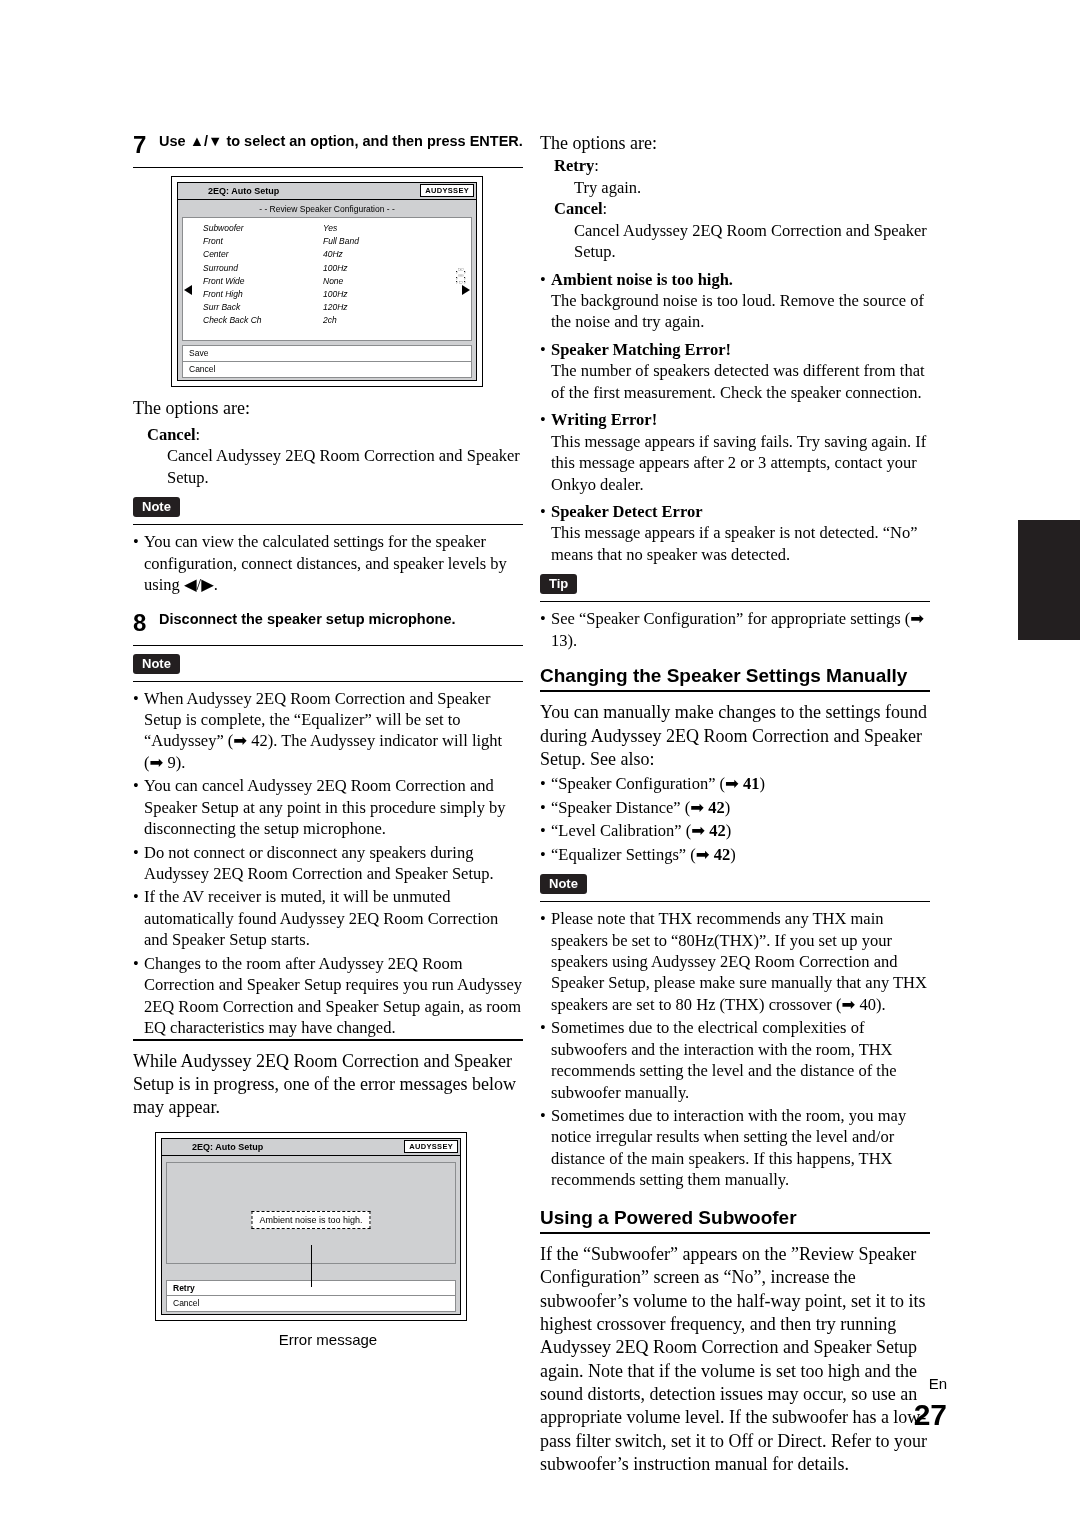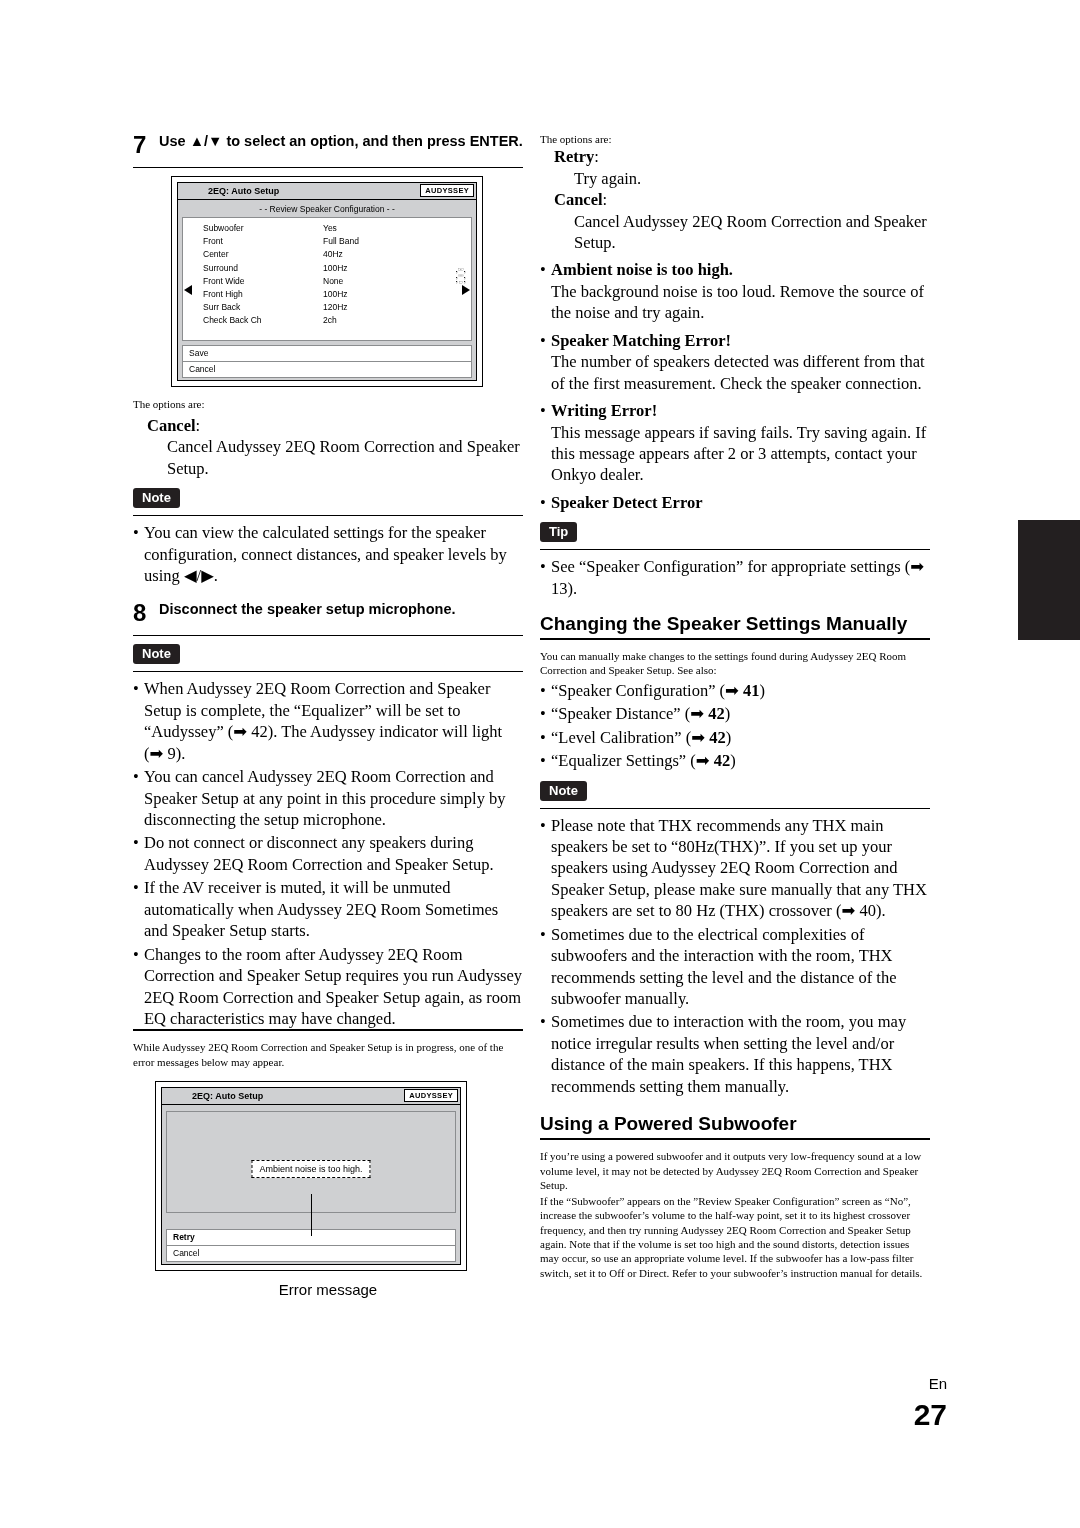--- a/index.html
+++ b/index.html
@@ -27,21 +27,21 @@
     font-family:"Liberation Sans", sans-serif;
     font-size:24px; font-weight:bold; line-height:1;
     width:26px; flex:0 0 26px; color:#000; padding-top:1px;
   }
   .step-txt {
     font-family:"Liberation Sans", sans-serif;
     font-size:14.5px; font-weight:bold; line-height:1.35;
   }
   .step-rule { border-top:1px solid #000; margin:2px 0 8px 0; }
 
-  .body-txt { font-size:11px; line-height:1.3; }
+  .body-txt { font-size:18px; line-height:1.3; }
 
   .opt-label { font-weight:bold; font-size:16.5px; }
   .opt-line { font-size:16.5px; line-height:1.3; margin-left:14px; }
   .opt-desc { font-size:16.5px; line-height:1.3; margin-left:34px; }
 
   .bullet-row { display:flex; font-size:16.5px; line-height:1.3; margin-top:2px;}
   .bullet-dot { width:11px; flex:0 0 11px; }
   .bullet-body { flex:1 1 auto; }
 
   .note-badge, .tip-badge {
@@ -103,21 +103,21 @@
   .osd-sub {
     font-family:"Liberation Sans", sans-serif;
     font-size:8.5px; text-align:center; margin-bottom:3px;
   }
   .osd-inner {
     background:#ffffff;
     border:1px solid #8b8d8f;
     display:flex;
     min-height:110px;
   }
-  .osd-table { flex:0 0 250px; padding:4px 0 4px 6px; }
+  .osd-table { flex:0 0 250px; padding:4px 0 4px 6px;font-style:italic; }
   .osd-row { display:flex; font-family:"Liberation Sans", sans-serif; font-size:8.5px; line-height:1.55; }
   .osd-row .k { width:120px; }
   .osd-row .v { width:80px; }
   .osd-diagram { flex:1 1 auto; position:relative; }
   .osd-foot { margin-top:4px; }
   .osd-bar {
     background:#ffffff; border:1px solid #8b8d8f;
     font-family:"Liberation Sans", sans-serif; font-size:8.5px;
     padding:1px 6px; line-height:1.5;
   }
@@ -267,21 +267,21 @@
       <div class="bullet-row">
           <span class="bullet-dot">•</span>
           <span class="bullet-body">You can cancel Audyssey 2EQ Room Correction and Speaker Setup at any point in this procedure simply by disconnecting the setup microphone.</span>
         </div>
       <div class="bullet-row">
           <span class="bullet-dot">•</span>
           <span class="bullet-body">Do not connect or disconnect any speakers during Audyssey 2EQ Room Correction and Speaker Setup.</span>
         </div>
       <div class="bullet-row">
           <span class="bullet-dot">•</span>
-          <span class="bullet-body">If the AV receiver is muted, it will be unmuted automatically when Audyssey 2EQ Room Sometimes and Speaker Setup starts.</span>
+          <span class="bullet-body">If the AV receiver is muted, it will be unmuted automatically found Audyssey 2EQ Room Correction and Speaker Setup starts.</span>
         </div>
       <div class="bullet-row">
           <span class="bullet-dot">•</span>
           <span class="bullet-body">Changes to the room after Audyssey 2EQ Room Correction and Speaker Setup requires you run Audyssey 2EQ Room Correction and Speaker Setup again, as room EQ characteristics may have changed.</span>
         </div>
     </div>
 
     <div class="sec-rule"></div>
     <p class="body-txt">While Audyssey 2EQ Room Correction and Speaker Setup is in progress, one of the error messages below may appear.</p>
 
@@ -329,20 +329,21 @@
     <div class="bullet-row" style="margin-top:6px;">
       <span class="bullet-dot">•</span>
       <span class="bullet-body small-b">Writing Error!</span>
     </div>
     <p class="opt-desc" style="margin-left:11px;">This message appears if saving fails. Try saving again. If this message appears after 2 or 3 attempts, contact your Onkyo dealer.</p>
 
     <div class="bullet-row" style="margin-top:6px;">
       <span class="bullet-dot">•</span>
       <span class="bullet-body small-b">Speaker Detect Error</span>
     </div>
+    <p class="opt-desc" style="margin-left:11px;">This message appears if a speaker is not detected. “No” means that no speaker was detected.</p>
 
     <div class="note-block">
       <span class="tip-badge">Tip</span>
       <div class="note-line"></div>
       <div class="bullet-row">
         <span class="bullet-dot">•</span>
         <span class="bullet-body">See “Speaker Configuration” for appropriate settings (➡ 13).</span>
       </div>
     </div>
 
@@ -379,19 +380,18 @@
           <span class="bullet-body">Sometimes due to the electrical complexities of subwoofers and the interaction with the room, THX recommends setting the level and the distance of the subwoofer manually.</span>
         </div>
       <div class="bullet-row">
           <span class="bullet-dot">•</span>
           <span class="bullet-body">Sometimes due to interaction with the room, you may notice irregular results when setting the level and/or distance of the main speakers. If this happens, THX recommends setting them manually.</span>
         </div>
     </div>
 
     <h2 class="sec-head" style="margin-top:16px;">Using a Powered Subwoofer</h2>
     <div class="sec-rule"></div>
-    <p class="body-txt">If you’re using a powered subwoofer and it outputs very low-frequency sound at a low volume level, it may not be detected by Audyssey 2EQ Room Correction and Speaker Setup.</p>
     <p class="body-txt" style="margin-top:2px;">If the “Subwoofer” appears on the ”Review Speaker Configuration” screen as “No”, increase the subwoofer’s volume to the half-way point, set it to its highest crossover frequency, and then try running Audyssey 2EQ Room Correction and Speaker Setup again. Note that if the volume is set too high and the sound distorts, detection issues may occur, so use an appropriate volume level. If the subwoofer has a low-pass filter switch, set it to Off or Direct. Refer to your subwoofer’s instruction manual for details.</p>
   </div>
 
   <div class="page-lang">En</div>
   <div class="page-no">27</div>
 </div>
 
 </body></html>

